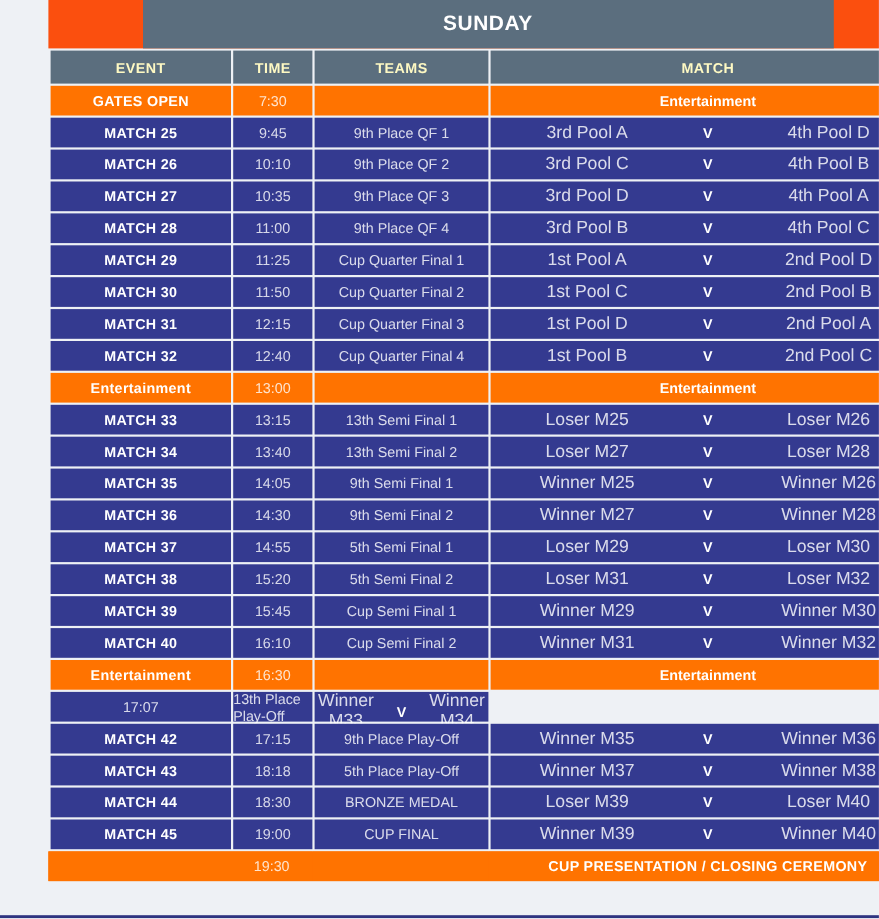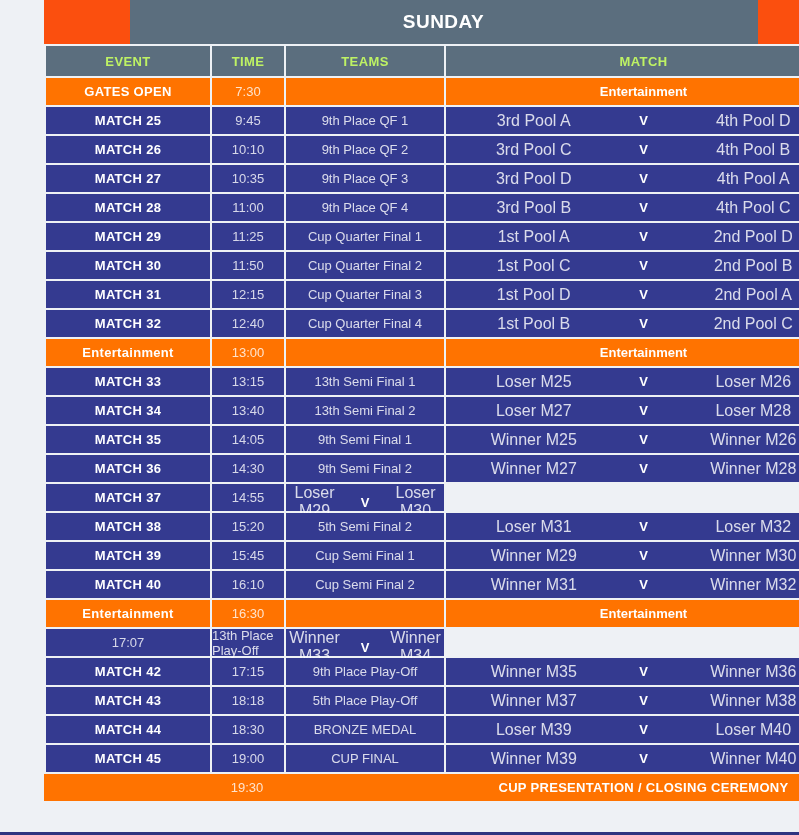--- a/index.html
+++ b/index.html
@@ -28,21 +28,21 @@
     padding:0 2px;
     margin-bottom:2px;
   }
   .grid > div{
     height:27px;display:flex;align-items:center;justify-content:center;
     font-size:13px;
   }
   
   .header .cell{
     background:var(--slate,#5b6e7e);height:30px;
-    color:#bef264;font-weight:bold;letter-spacing:.4px;
+    color:#fef9c3;font-weight:bold;letter-spacing:.4px;
   }
   
   .row-match > div{background:var(--blue,#343a90);}
   .row-banner > div{background:var(--orange,#ff7300);}
   .event-cell{color:#fff;font-weight:bold;letter-spacing:.3px;}
   .time-cell{color:rgba(255,255,255,.8);}
   .match-cell{color:rgba(255,255,255,.82);}
   .teams-cell{padding:0;}
   .teams-inner{
     display:grid;grid-template-columns:1fr 44px 1fr;
@@ -249,20 +249,21 @@
         <span class="team">Winner M27</span>
         <span class="vs">V</span>
         <span class="team">Winner M28</span>
       </div>
     </div>
   </div>
 
   <div class="grid row-match">
     <div class="event-cell">MATCH 37</div>
     <div class="time-cell">14:55</div>
+    <div class="match-cell">5th Semi Final 1</div>
     <div class="teams-cell">
       <div class="teams-inner">
         <span class="team">Loser M29</span>
         <span class="vs">V</span>
         <span class="team">Loser M30</span>
       </div>
     </div>
   </div>
 
   <div class="grid row-match">

